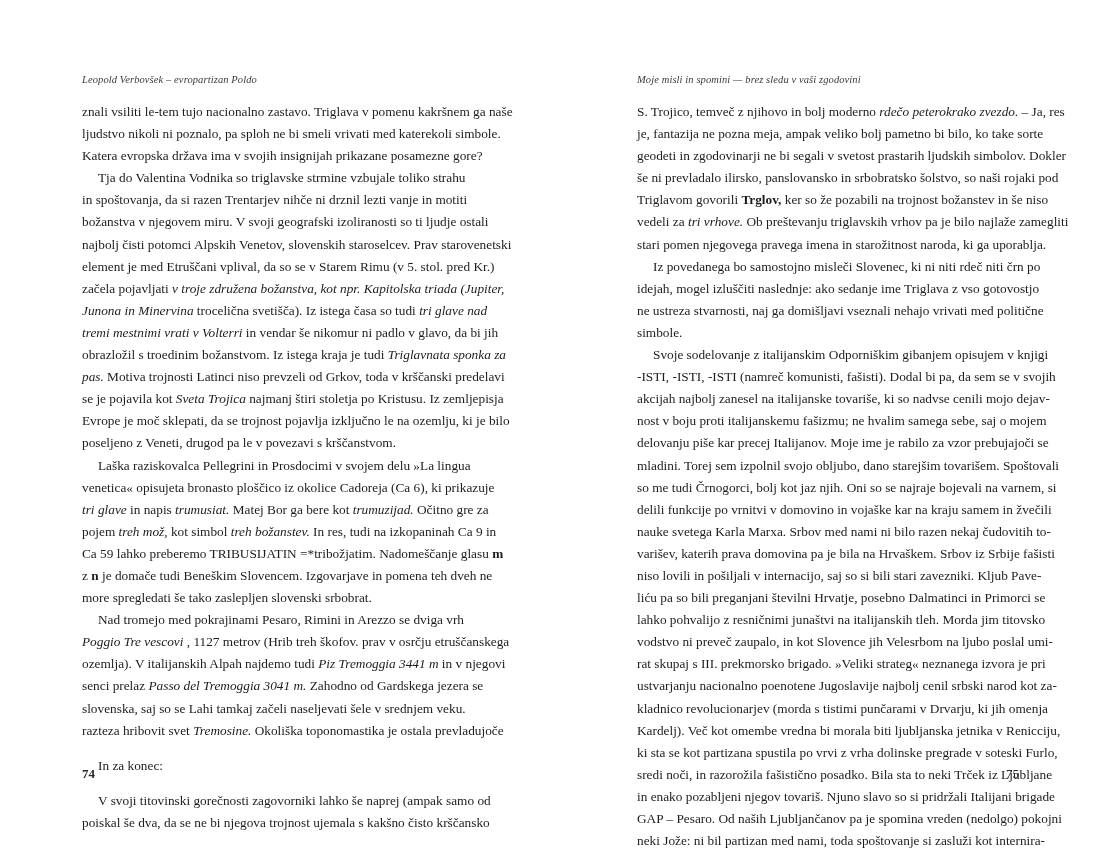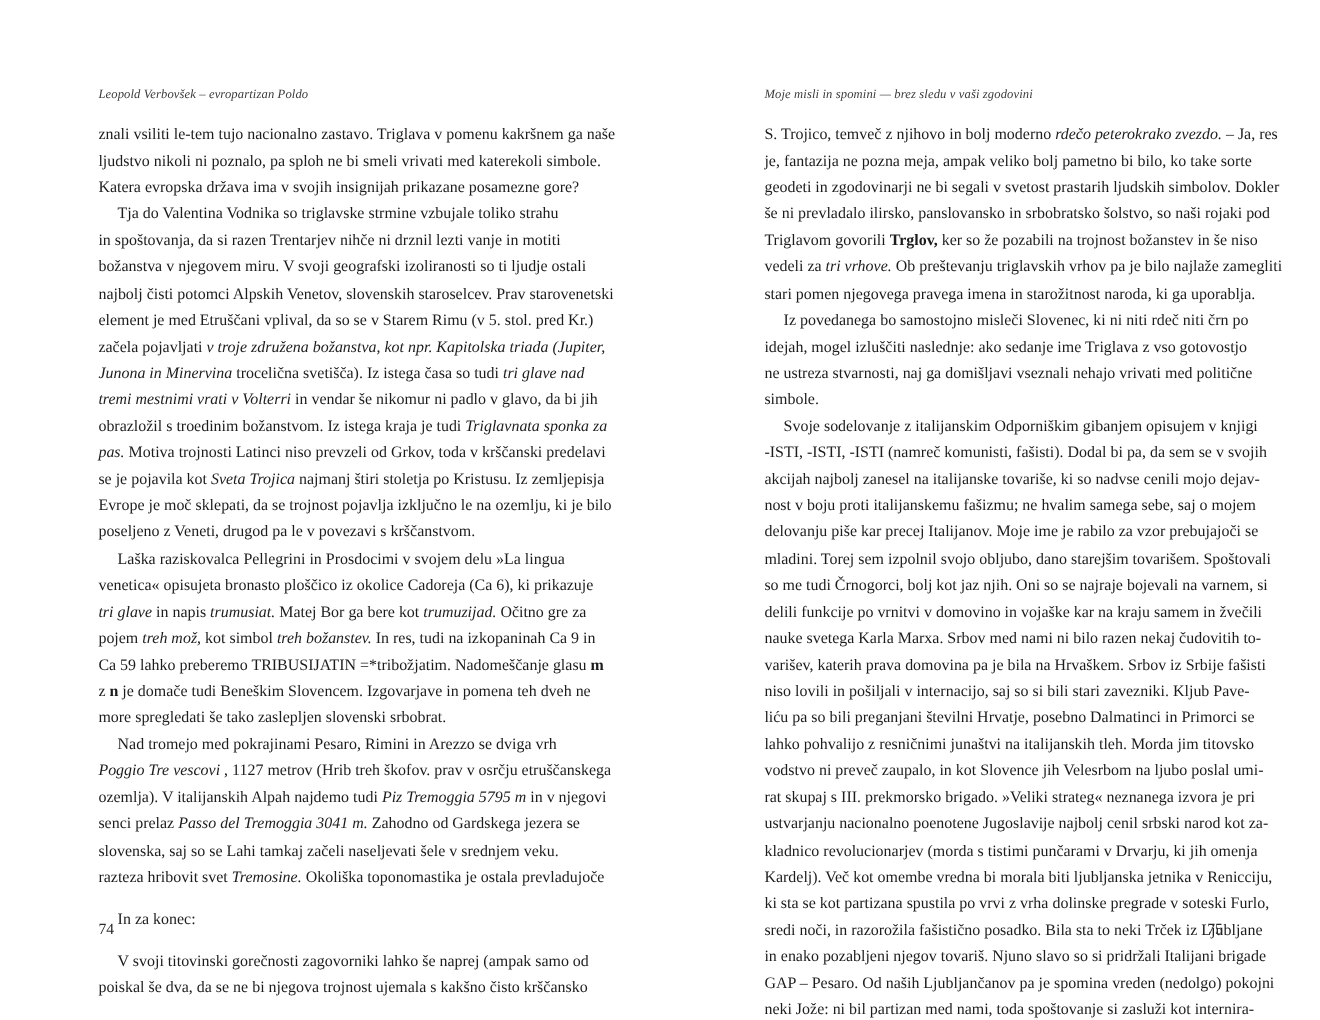--- a/index.html
+++ b/index.html
@@ -11,21 +11,21 @@
   .running-head { position: absolute; top: 74px; left: 0; width: 100%; text-align: left;
                   font-style: italic; font-size: 10.5px; color: #3a3a3a; letter-spacing: 0.1px; }
   .body { position: absolute; top: 101px; left: 0; width: 100%; font-size: 13.3px; line-height: 22.1px; }
   .line { display: block; white-space: nowrap; height: 22.1px; text-align: justify; text-align-last: justify; }
   .line.last { text-align-last: left; }
   .line.indent { padding-left: 16px; }
   .gap { height: 13px; }
   .seg-i { font-style: italic; margin-top: 24px; }
   .seg-b { font-weight: bold; }
   .folio { position: absolute; top: 766px; font-size: 13px; color: #2a2a2a; }
-  #page-left .folio { left: 0; }
+  #page-left .folio { left: 0; font-weight: bold; }
   #page-right .folio { right: 0; }
 </style>
 </head>
 <body>
 
 <div class="page" id="page-left">
   <div class="running-head">Leopold Verbovšek – evropartizan Poldo</div>
   <div class="body">
       <div class="line"><span class="seg-n">znali vsiliti le-tem tujo nacionalno zastavo. Triglava v pomenu kakršnem ga naše</span></div>
       <div class="line"><span class="seg-n">ljudstvo nikoli ni poznalo, pa sploh ne bi smeli vrivati med katerekoli simbole.</span></div>
@@ -45,21 +45,21 @@
       <div class="line last"><span class="seg-n">poseljeno z Veneti, drugod pa le v povezavi s krščanstvom.</span></div>
       <div class="line indent"><span class="seg-n">Laška raziskovalca Pellegrini in Prosdocimi v svojem delu »La lingua</span></div>
       <div class="line"><span class="seg-n">venetica« opisujeta bronasto ploščico iz okolice Cadoreja (Ca 6), ki prikazuje</span></div>
       <div class="line"><span class="seg-i">tri glave</span><span class="seg-n"> in napis </span><span class="seg-i">trumusiat.</span><span class="seg-n"> Matej Bor ga bere kot </span><span class="seg-i">trumuzijad.</span><span class="seg-n"> Očitno gre za</span></div>
       <div class="line"><span class="seg-n">pojem </span><span class="seg-i">treh mož,</span><span class="seg-n"> kot simbol </span><span class="seg-i">treh božanstev.</span><span class="seg-n"> In res, tudi na izkopaninah Ca 9 in</span></div>
       <div class="line"><span class="seg-n">Ca 59 lahko preberemo TRIBUSIJATIN =*tribožjatim. Nadomeščanje glasu </span><span class="seg-b">m</span></div>
       <div class="line"><span class="seg-n">z </span><span class="seg-b">n</span><span class="seg-n"> je domače tudi Beneškim Slovencem. Izgovarjave in pomena teh dveh ne</span></div>
       <div class="line last"><span class="seg-n">more spregledati še tako zaslepljen slovenski srbobrat.</span></div>
       <div class="line indent"><span class="seg-n">Nad tromejo med pokrajinami Pesaro, Rimini in Arezzo se dviga vrh</span></div>
       <div class="line"><span class="seg-i">Poggio Tre vescovi</span><span class="seg-n"> , 1127 metrov (Hrib treh škofov. prav v osrčju etruščanskega</span></div>
-      <div class="line"><span class="seg-n">ozemlja). V italijanskih Alpah najdemo tudi </span><span class="seg-i">Piz Tremoggia 5795 m</span><span class="seg-n"> in v njegovi</span></div>
+      <div class="line"><span class="seg-n">ozemlja). V italijanskih Alpah najdemo tudi </span><span class="seg-i">Piz Tremoggia 3441 m</span><span class="seg-n"> in v njegovi</span></div>
       <div class="line"><span class="seg-n">senci prelaz </span><span class="seg-i">Passo del Tremoggia 3041 m.</span><span class="seg-n"> Zahodno od Gardskega jezera se</span></div>
       <div class="line last"><span class="seg-n">slovenska, saj so se Lahi tamkaj začeli naseljevati šele v srednjem veku.</span></div>
       <div class="line"><span class="seg-n">razteza hribovit svet </span><span class="seg-i">Tremosine.</span><span class="seg-n"> Okoliška toponomastika je ostala prevladujoče</span></div>
       <div class="gap"></div>
       <div class="line indent last"><span class="seg-n">In za konec:</span></div>
       <div class="gap"></div>
       <div class="line indent"><span class="seg-n">V svoji titovinski gorečnosti zagovorniki lahko še naprej (ampak samo od</span></div>
       <div class="line"><span class="seg-n">poiskal še dva, da se ne bi njegova trojnost ujemala s kakšno čisto krščansko</span></div>
     </div>
   <div class="folio">74</div>

